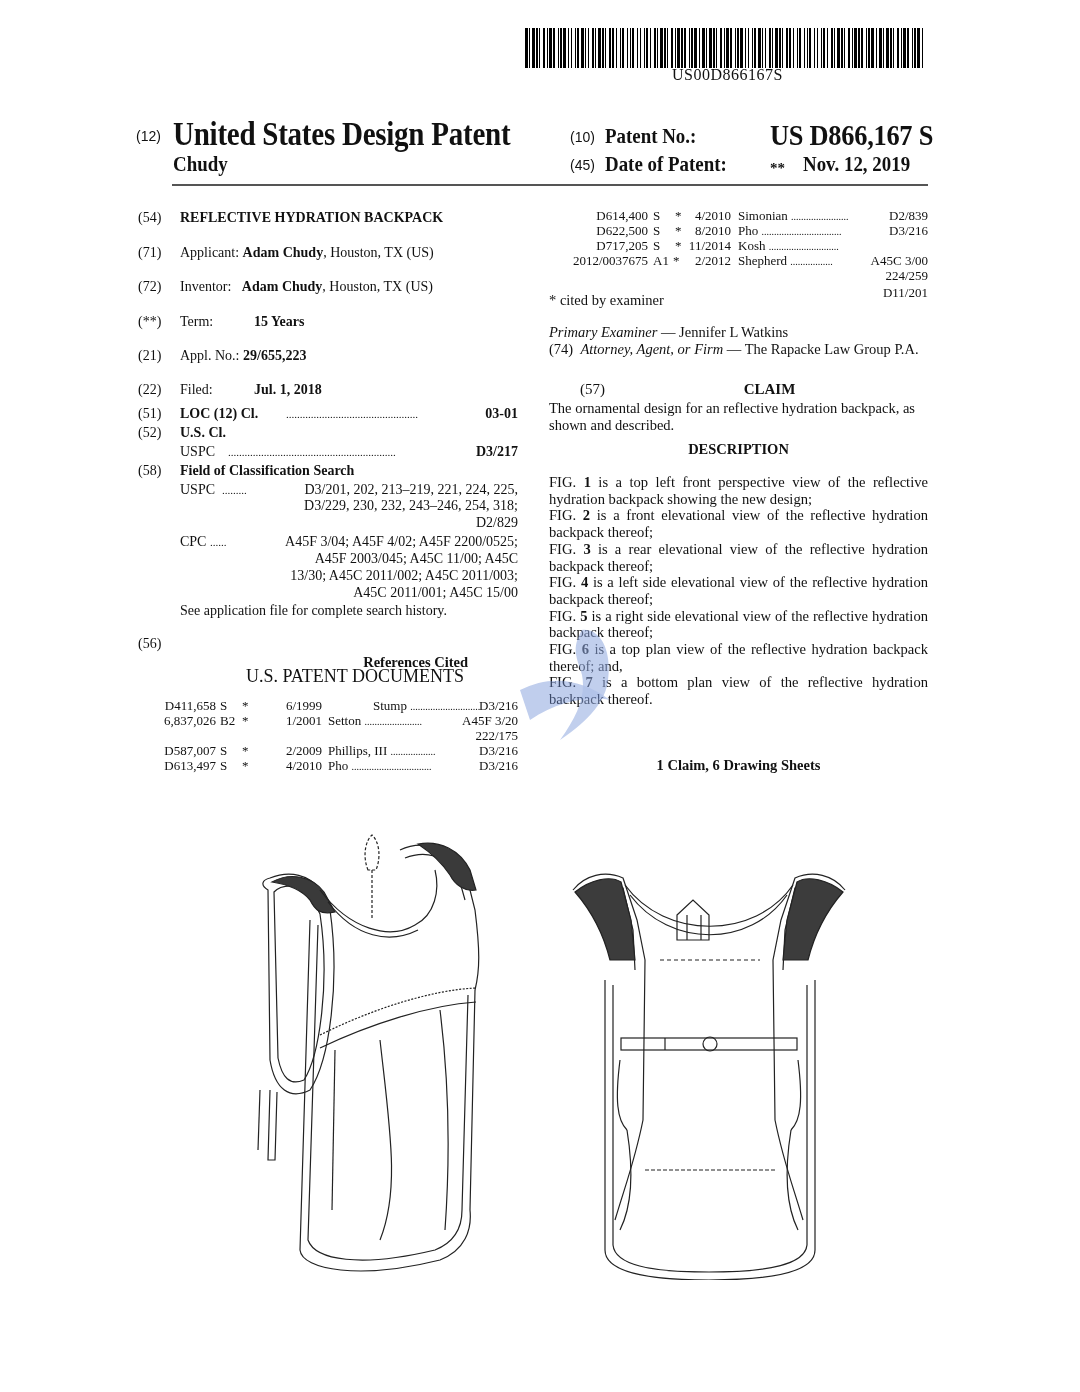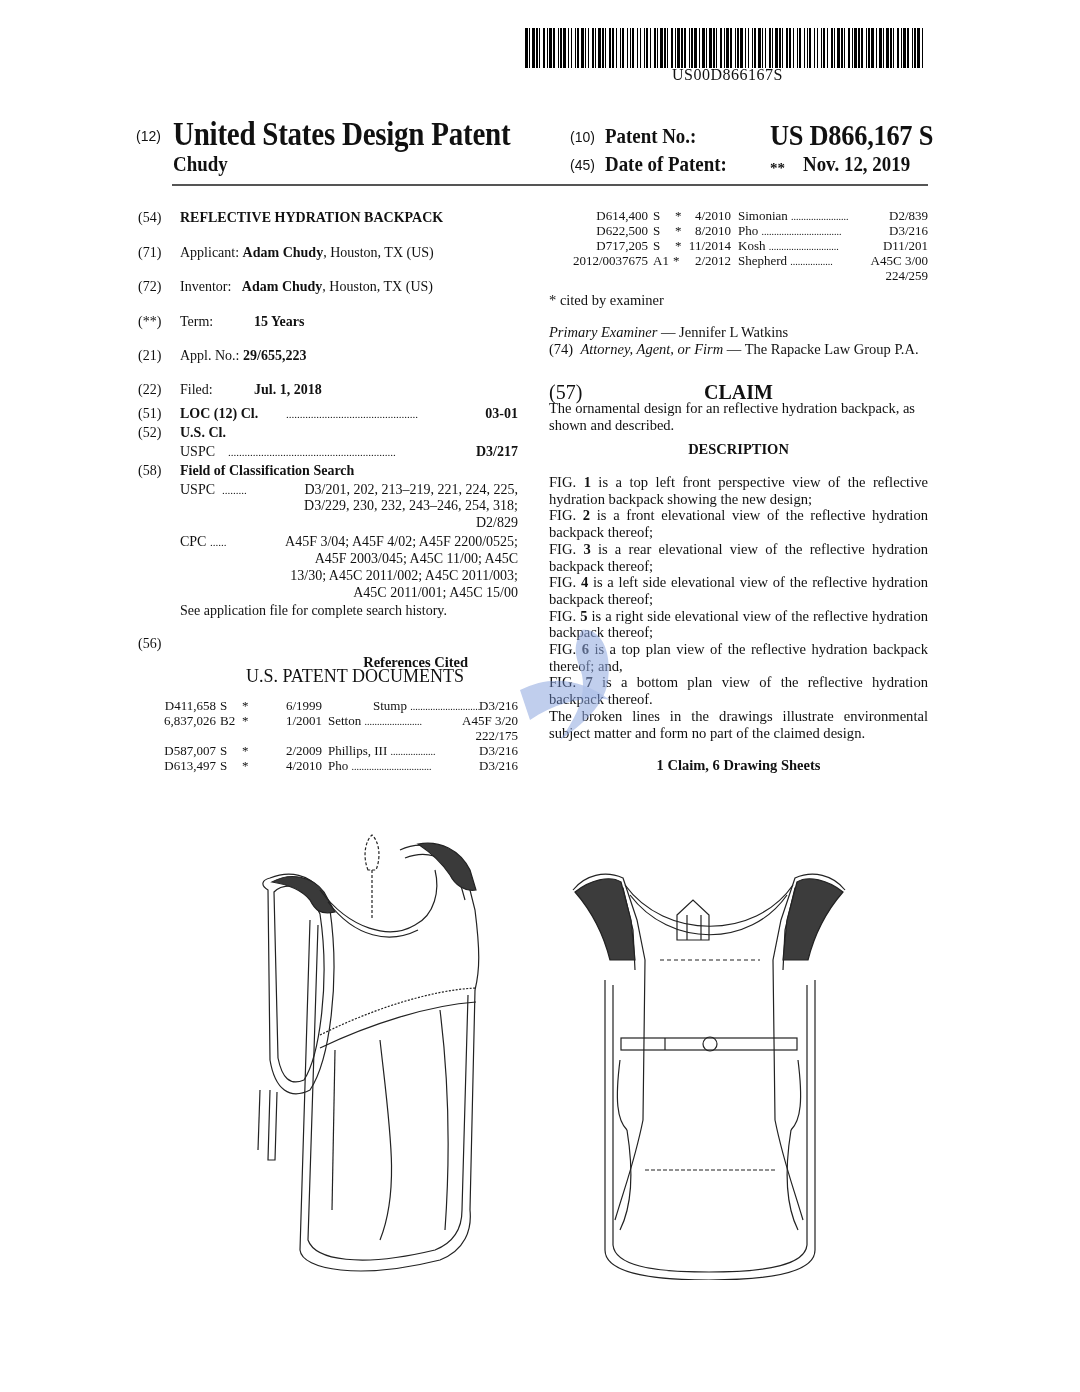--- a/index.html
+++ b/index.html
@@ -414,21 +414,21 @@
     <span style="position:absolute; right:197px;">8/2010</span>
     <span style="position:absolute; left:189px;"><span>Pho</span> <span style="font-size:10px;">................................</span></span>
     <span style="position:absolute; right:0;">D3/216</span>
   </div>
   <div class="ref" style="top:30px; left:0; width:379px;">
     <span style="position:absolute; right:280px;">D717,205</span>
     <span style="position:absolute; left:104px;">S</span>
     <span style="position:absolute; left:126px;">*</span>
     <span style="position:absolute; right:197px;">11/2014</span>
     <span style="position:absolute; left:189px;"><span>Kosh</span> <span style="font-size:10px;">............................</span></span>
-    <span style="position:absolute; right:0;">D11/201</span>
+    <span style="position:absolute; right:0;margin-top:47px;">D11/201</span>
   </div>
   <div class="ref" style="top:45px; left:0; width:379px;">
     <span style="position:absolute; right:280px;">2012/0037675</span>
     <span style="position:absolute; left:104px;">A1</span>
     <span style="position:absolute; left:124px;">*</span>
     <span style="position:absolute; right:197px;">2/2012</span>
     <span style="position:absolute; left:189px;"><span>Shepherd</span> <span style="font-size:10px;">.................</span></span>
     <span style="position:absolute; right:0;">A45C 3/00</span>
   </div>
   <div class="ref" style="top:60px; left:0; width:379px;">
@@ -438,37 +438,36 @@
 
 <div class="abs" style="left:549px; top:292px; font-size:14.5px;">* cited by examiner</div>
 
 <div class="abs" style="left:549px; top:324px; font-size:14.5px; white-space:nowrap;">
   <span class="i">Primary Examiner</span><span> — </span><span>Jennifer L Watkins</span>
 </div>
 <div class="abs" style="left:549px; top:341px; width:379px; font-size:14.5px; line-height:16px; text-align:justify;">
   <span>(74)</span>&nbsp; <span class="i">Attorney, Agent, or Firm</span><span> — </span><span>The Rapacke Law Group P.A.</span>
 </div>
 
-<div class="abs" style="left:549px; top:381px; width:379px; font-size:20px;">
+<div class="abs" style="left:580px; top:381px; width:379px; font-size:15px;">
   <span>(57)</span>
   <span class="b" style="position:absolute; left:0; width:379px; text-align:center;">CLAIM</span>
 </div>
 <div class="abs" style="left:549px; top:400px; width:379px; font-size:14.5px; line-height:17px;">The ornamental design for an reflective hydration backpack, as shown and described.</div>
 
 <div class="abs b center" style="left:549px; top:441px; width:379px; font-size:14.5px;">DESCRIPTION</div>
 
 <div class="abs desc" style="top:474px;">
   <p><span>FIG. </span><b>1</b><span> is a top left front perspective view of the reflective hydration backpack showing the new design;</span></p>
   <p><span>FIG. </span><b>2</b><span> is a front elevational view of the reflective hydration backpack thereof;</span></p>
   <p><span>FIG. </span><b>3</b><span> is a rear elevational view of the reflective hydration backpack thereof;</span></p>
   <p><span>FIG. </span><b>4</b><span> is a left side elevational view of the reflective hydration backpack thereof;</span></p>
   <p><span>FIG. </span><b>5</b><span> is a right side elevational view of the reflective hydration backpack thereof;</span></p>
   <p><span>FIG. </span><b>6</b><span> is a top plan view of the reflective hydration backpack thereof; and,</span></p>
   <p><span>FIG. </span><b>7</b><span> is a bottom plan view of the reflective hydration backpack thereof.</span></p>
-  <p>The broken lines in the drawings illustrate environmental subject matter and form no part of the claimed design.</p>
 </div>
 
 <div class="abs b center" style="left:549px; top:757px; width:379px; font-size:14.5px;">1 Claim, 6 Drawing Sheets</div>
 
 <svg class="abs watermark" viewBox="0 0 130 130">
   <path d="M62 10 C80 8 92 30 88 60 C86 80 70 100 40 120 C58 95 66 75 62 55 C58 40 50 30 62 10 Z" fill="#8fa8e0"></path>
   <path d="M0 70 C30 55 60 58 90 80 C70 76 40 80 10 100 Z" fill="#6f8fd6" opacity="0.8"></path>
 </svg>
 
 <svg class="abs" style="left:240px; top:830px; width:290px; height:450px;" viewBox="0 0 290 450" fill="none" stroke="#222" stroke-width="1.2">

